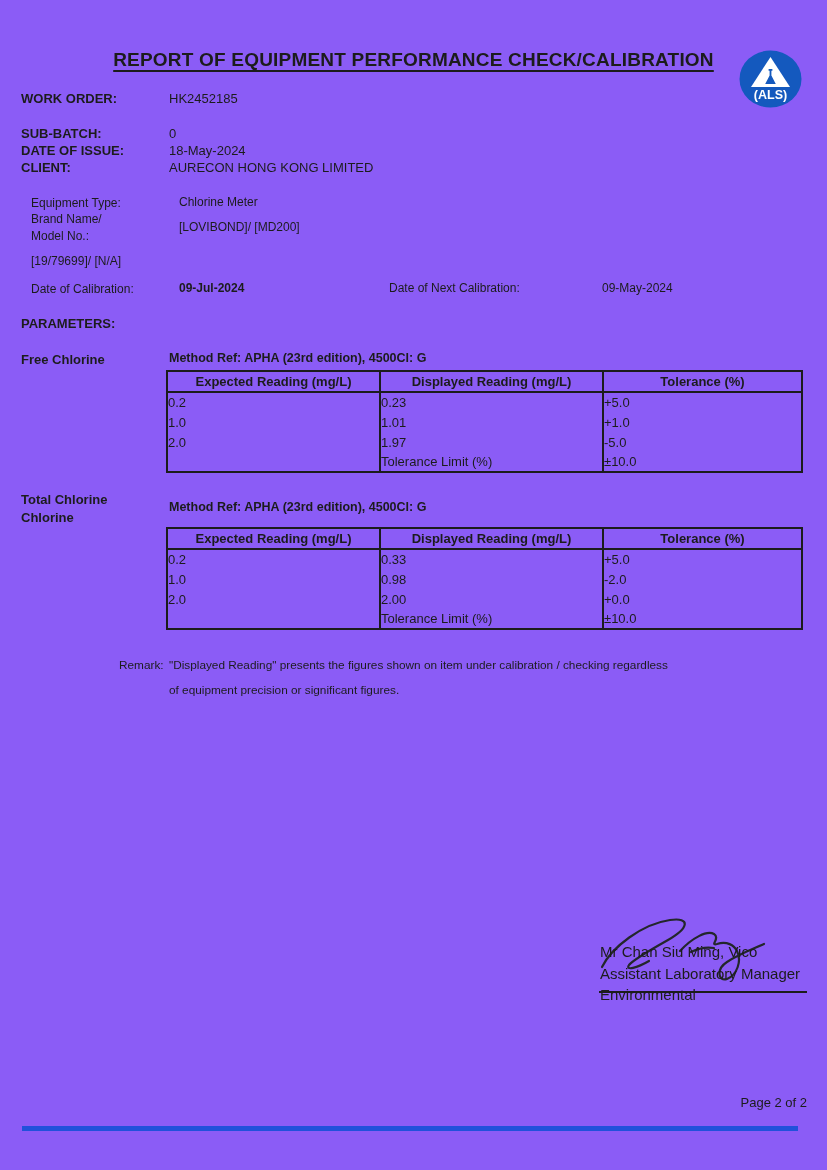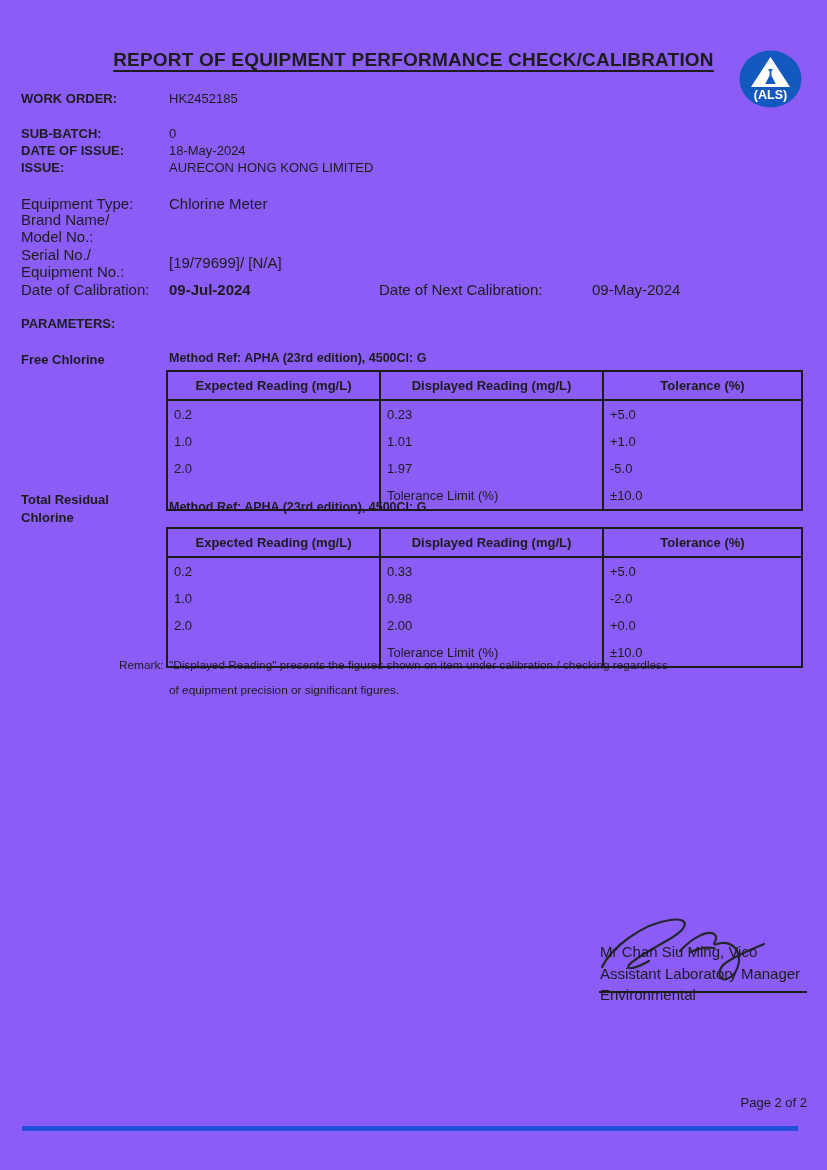--- a/index.html
+++ b/index.html
@@ -14,35 +14,35 @@
   .doc-title {
     left:0; right:0; top:49px; text-align:center;
     font-size:19px; font-weight:bold; letter-spacing:.2px;
   }
   .doc-title span { text-decoration:underline; text-decoration-thickness:2px; text-underline-offset:4px; }
 
   .logo-wrap { right:25px; top:50px; width:63px; height:58px; }
 
   .field-row { left:21px; display:flex; font-size:13px; }
   .field-row .lbl { width:148px; font-weight:bold; }
-  .eq-row { left:21px; display:flex; font-size:15px; }
+  .eq-row { left:31px; display:flex; font-size:12px; }
   .eq-row .lbl { width:148px; font-weight:normal; line-height:17px; }
   .eq-row .val-mid { width:210px;font-weight:bold; }
   .eq-row .lbl2 { width:213px; }
 
   .params-heading { left:21px; top:316px; font-size:13px; font-weight:bold; }
 
   .section-label { left:21px; font-size:13px; font-weight:bold; line-height:18px; }
   .method-ref { left:169px; font-size:12.5px; font-weight:bold; }
 
   table.cal { position:absolute; left:166px; border-collapse:collapse; table-layout:fixed;
               width:635px; font-size:13px; border:2px solid #1c1c1c; }
   table.cal th { font-weight:bold; height:21px; border-bottom:2px solid #1c1c1c; }
   table.cal th, table.cal td {
-    vertical-align:middle; padding:6px;
+    vertical-align:middle; padding:0;
     border-left:2px solid #1c1c1c; border-right:2px solid #1c1c1c;
   }
   table.cal td { height:20px; }
   .col-a { width:213px; } .col-b { width:223px; } .col-c { width:199px; }
 
   .remark-lbl { left:119px; font-size:11.8px; }
   .remark-line { left:169px; font-size:11.8px; }
 
   .sig-line { left:599px; top:991px; width:208px; height:2px; background:#1c1c1c; }
   .sig-text { left:600px; top:941px; font-size:15px; line-height:21.5px; }
@@ -74,39 +74,36 @@
   </div>
   <div class="abs field-row" style="top:126px">
     <div class="lbl">SUB-BATCH:</div>
     <div class="val">0</div>
   </div>
   <div class="abs field-row" style="top:143px">
     <div class="lbl">DATE OF ISSUE:</div>
     <div class="val">18-May-2024</div>
   </div>
   <div class="abs field-row" style="top:160px">
-    <div class="lbl">ISSUE:</div>
+    <div class="lbl">CLIENT:</div>
     <div class="val">AURECON HONG KONG LIMITED</div>
   </div>
 
   <div class="abs eq-row" style="top:195px">
     <div class="lbl">Equipment Type:</div>
     <div class="val">Chlorine Meter</div>
   </div>
   <div class="abs eq-row" style="top:211px">
     <div class="lbl">
       <div>Brand Name/</div>
       <div>Model No.:</div>
     </div>
+    <div class="val" style="padding-top:9px">[LOVIBOND]/ [MD200]</div>
   </div>
   <div class="abs eq-row" style="top:246px">
-    <div class="lbl">
-      <div>Serial No./</div>
-      <div>Equipment No.:</div>
-    </div>
     <div class="val" style="padding-top:8px">[19/79699]/ [N/A]</div>
   </div>
   <div class="abs eq-row" style="top:281px">
     <div class="lbl">Date of Calibration:</div>
     <div class="val-mid">09-Jul-2024</div>
     <div class="lbl2">Date of Next Calibration:</div>
     <div class="val">09-May-2024</div>
   </div>
 
   <div class="abs params-heading">PARAMETERS:</div>
@@ -142,21 +139,21 @@
       </tr>
       <tr>
         <td></td>
         <td>Tolerance Limit (%)</td>
         <td>±10.0</td>
       </tr>
     </tbody>
   </table>
 
   <div class="abs section-label" style="top:491px">
-    <div>Total Residual</div>
+    <div>Total Chlorine</div>
     <div>Chlorine</div>
   </div>
   <div class="abs method-ref" style="top:500px">Method Ref: APHA (23rd edition), 4500Cl: G</div>
 
   <table class="cal" style="top:527px">
     <thead>
       <tr>
         <th class="col-a">Expected Reading (mg/L)</th>
         <th class="col-b">Displayed Reading (mg/L)</th>
         <th class="col-c">Tolerance (%)</th>

